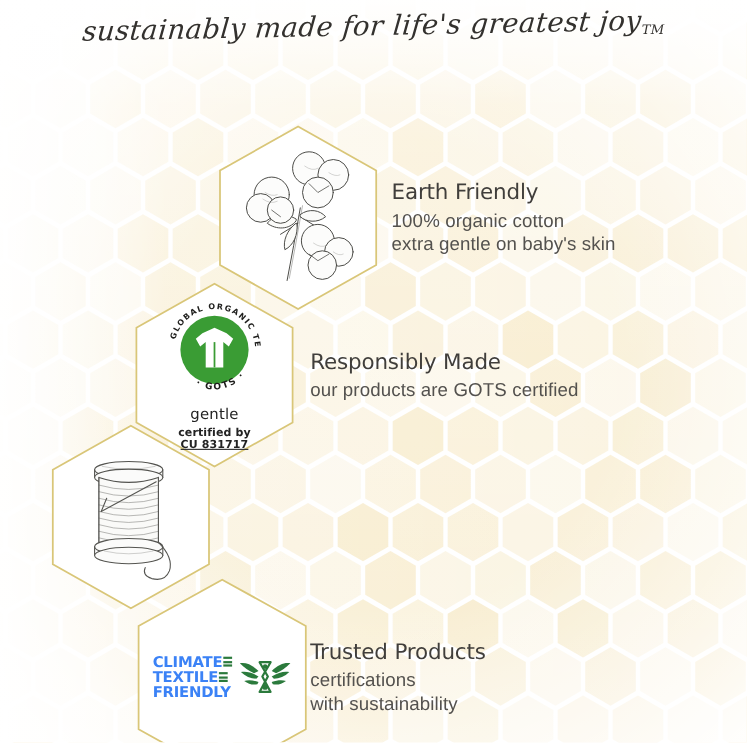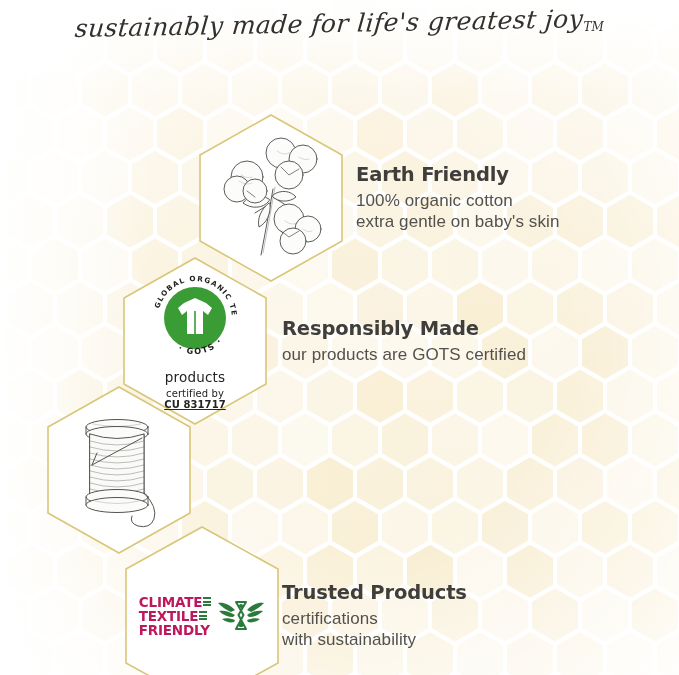--- a/index.html
+++ b/index.html
@@ -68,21 +68,21 @@
     align-items:center;
     justify-content:center;
     flex-direction:column;
   }
   .copy{
     margin-left:6px;
     line-height:1.28;
   }
   .copy .title{
     font-family:"DejaVu Sans", sans-serif;
-    font-weight:bold;
+    font-weight:normal;
     font-size:19.5px;
     color:#403e3b;
     letter-spacing:-.15px;
     white-space:nowrap;
     margin-bottom:2px;
   }
   .copy .sub{
     font-family:"Liberation Sans", sans-serif;
     font-weight:400;
     font-size:17px;
@@ -103,31 +103,31 @@
   #f4 .copy{margin-left:0;}
 
   
   .gots-badge{display:flex;flex-direction:column;align-items:center;}
   .gots-text{
     font-family:"DejaVu Sans", sans-serif;
     color:#232323;
     text-align:center;
   }
   .gots-organic{font-size:13.5px;font-weight:400;margin-top:5px;letter-spacing:.2px;}
-  .gots-certby{font-size:10px;font-weight:normal;margin-top:3px;letter-spacing:.1px;}
+  .gots-certby{font-size:10px;font-weight:bold;margin-top:3px;letter-spacing:.1px;}
   .gots-cu{font-size:10px;font-weight:bold;letter-spacing:.1px;text-decoration:underline;}
 
   
   .cpf{display:flex;align-items:center;gap:6px;}
   .cpf-words{
     font-family:"DejaVu Sans", sans-serif;
     font-weight:bold;
     font-size:13.5px;
     line-height:1.06;
-    color:#be185d;
+    color:#3b82f6;
     letter-spacing:-.2px;
     text-align:left;
   }
   .cpf-line{display:flex;align-items:center;}
   .cpf-bars{
     display:inline-flex;flex-direction:column;gap:1.5px;margin-left:1px;
   }
   .cpf-bars i{display:block;width:8px;height:2px;background:#2b7a3c;}
 </style>
 </head>
@@ -503,21 +503,21 @@
             </g>
             <rect x="45.2" y="39" width="1.6" height="23" fill="#3a9c34"></rect>
 
             <text font-family="DejaVu Sans, sans-serif" font-size="7.2" font-weight="bold" fill="#1d1d1b" letter-spacing="1.25">
               <textPath href="#ringTop" startOffset="8%">GLOBAL ORGANIC TEXTILE STANDARD</textPath>
             </text>
             <text font-family="DejaVu Sans, sans-serif" font-size="8.2" font-weight="bold" fill="#1d1d1b" letter-spacing="1.6">
               <textPath href="#ringBot" startOffset="34%">· GOTS ·</textPath>
             </text>
           </svg>
-          <div class="gots-text gots-organic">products</div>
+          <div class="gots-text gots-organic">gentle</div>
           <div class="gots-text gots-certby">certified by</div>
           <div class="gots-text gots-cu">CU 831717</div>
         </div>
       </div>
     </div>
     <div class="copy">
       <div class="title">Responsibly Made</div>
       <div class="sub">our products are GOTS certified</div>
     </div>
   </div>

